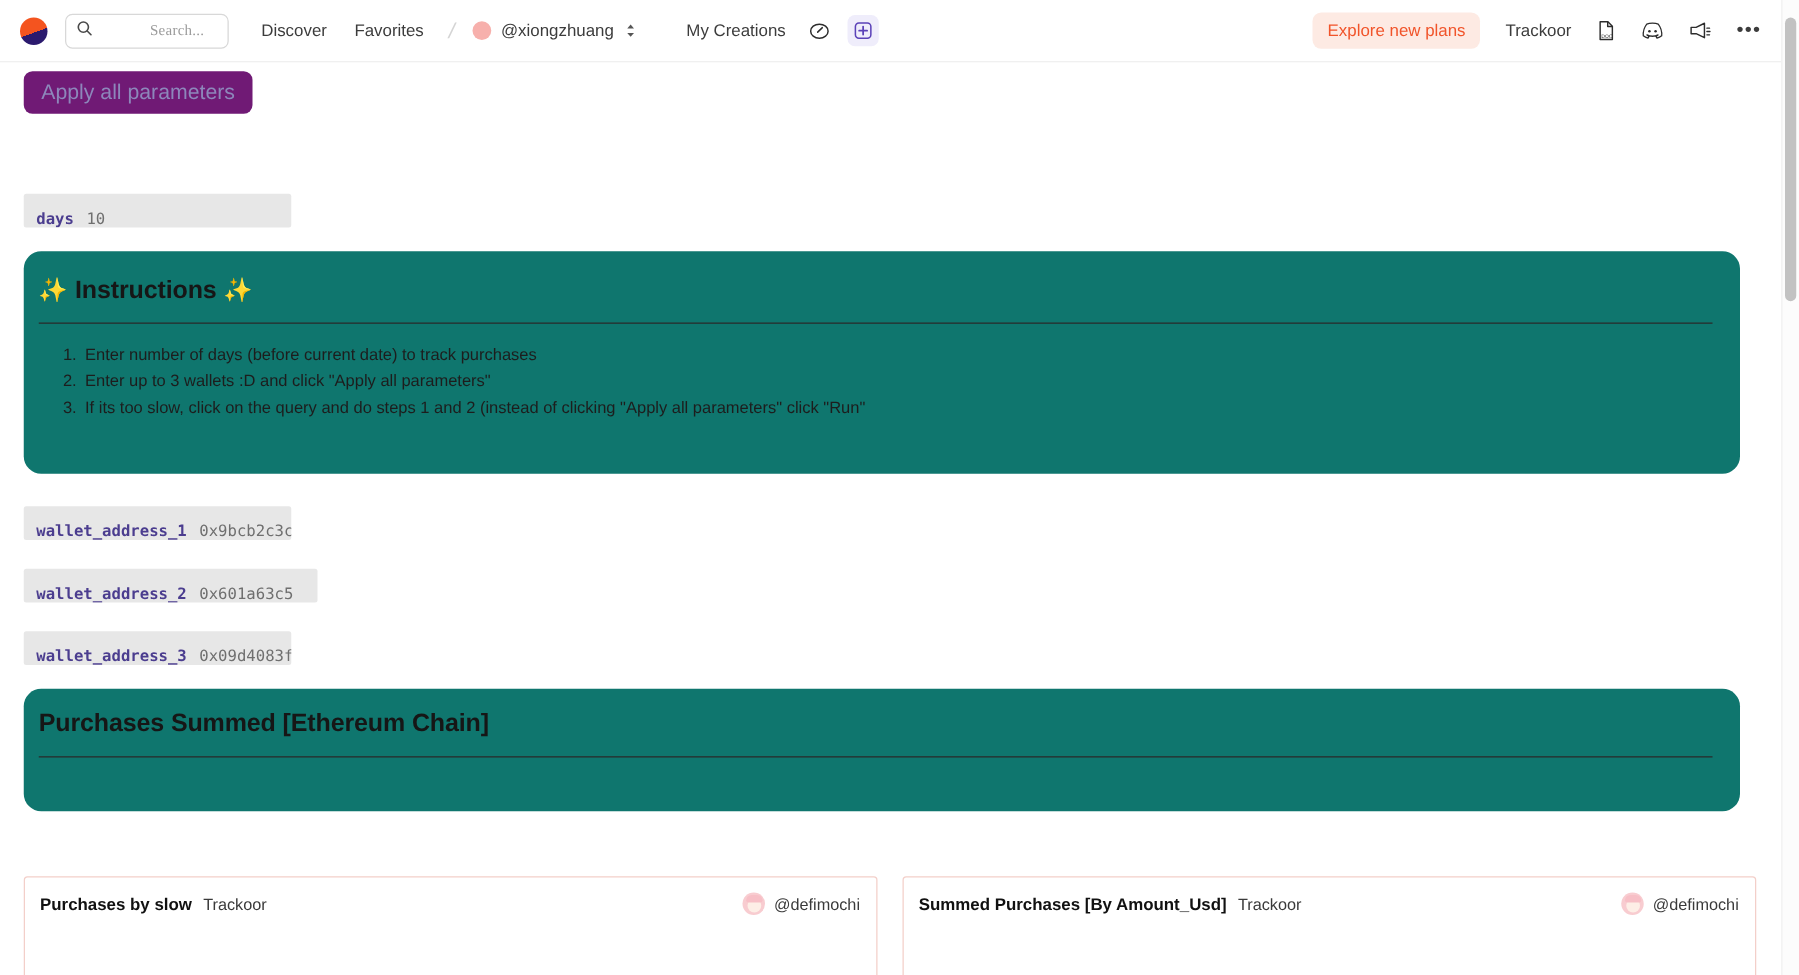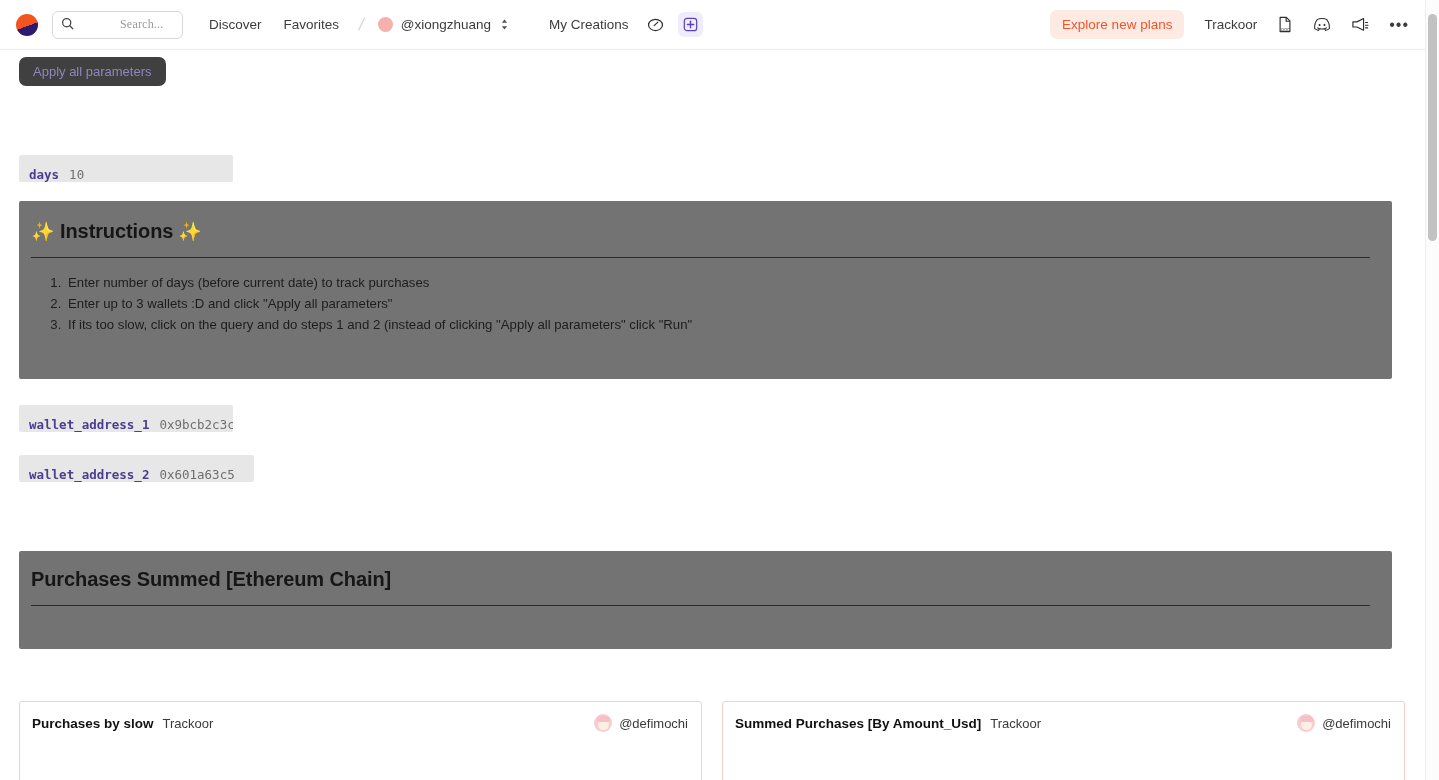--- a/index.html
+++ b/index.html
@@ -121,23 +121,23 @@
   .page {
     position: relative;
     width: 1425px;
     height: 730px;
     background: #fff;
   }
 
   .apply-btn {
     position: absolute;
     left: 19px; top: 7px;
-    background: #404040;
+    background: #701a75;
     color: #8d87bb;
-    font-size: 13px;
+    font-size: 17px;
     padding: 7px 14px;
     border-radius: 7px;
     cursor: pointer;
   }
 
   .param-field {
     position: absolute;
     height: 27px;
     background: #e7e7e7;
     border-radius: 2px;
@@ -158,22 +158,22 @@
   .param-val {
     font-family: "DejaVu Sans Mono", monospace;
     font-size: 12.5px;
     color: #6f6f6f;
     white-space: nowrap;
   }
 
   
   .pink-panel {
     position: absolute;
-    background: #737373;
-    border-radius: 2px;
+    background: #0f766e;
+    border-radius: 14px;
   }
   .panel-h {
     font-size: 20px;
     font-weight: bold;
     color: #161616;
     letter-spacing: -.1px;
   }
   .panel-rule {
     height: 1px;
     background: #2a2a2a;
@@ -356,20 +356,24 @@
   <div class="param-field" style="left:19px; top:355px; width:214px;">
     <span class="param-key">wallet_address_1</span>
     <span class="param-val">0x9bcb2c3c</span>
   </div>
 
   <div class="param-field" style="left:19px; top:405px; width:235px;">
     <span class="param-key">wallet_address_2</span>
     <span class="param-val">0x601a63c5</span>
   </div>
 
+  <div class="param-field" style="left:19px; top:455px; width:214px;">
+    <span class="param-key">wallet_address_3</span>
+    <span class="param-val">0x09d4083f</span>
+  </div>
 
   <div class="pink-panel" style="left:19px; top:501px; width:1373px; height:98px; padding:17px 22px 0 12px;">
     <div class="panel-h">Purchases Summed [Ethereum Chain]</div>
     <div class="panel-rule"></div>
   </div>
 
   <div class="viz-card" style="left:19px; top:651px; width:683px; height:129px;">
     <div class="viz-head">
       <span class="viz-title">Purchases by slow</span>
       <span class="viz-sub">Trackoor</span>

